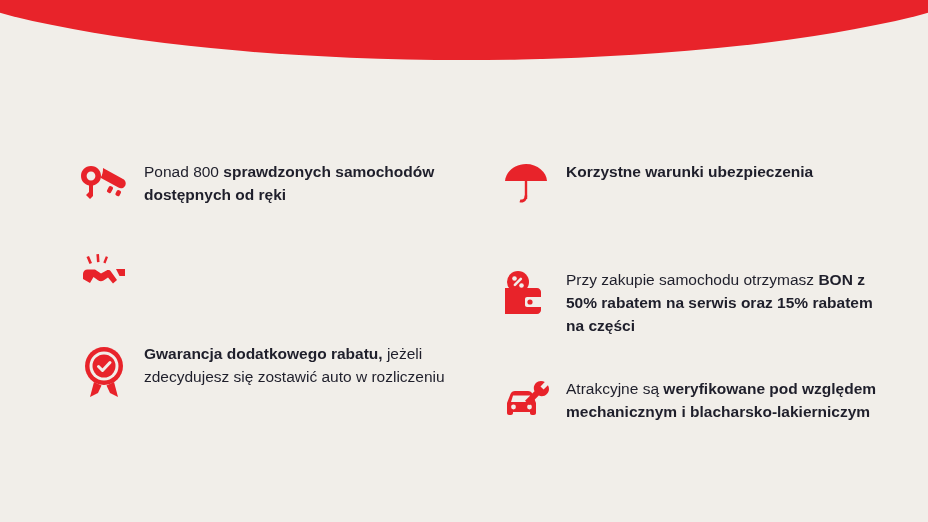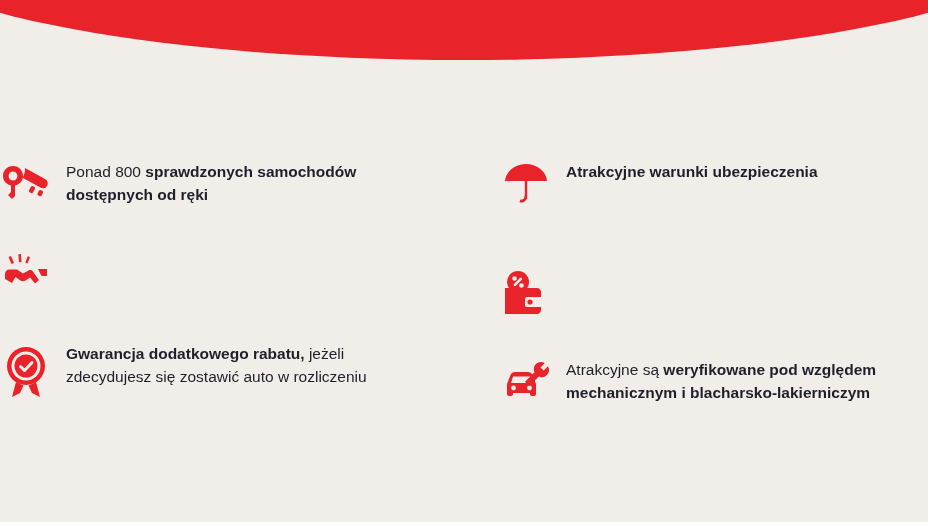--- a/index.html
+++ b/index.html
@@ -28,20 +28,21 @@
   
   #features {
     position: absolute;
     left: 0;
     top: 160px;
     width: 928px;
     display: flex;
   }
   .col {
     width: 464px;
+    padding-left: 78px;
     padding-right: 18px;
   }
   .col.right { padding-left: 500px; margin-left: -464px; width: 928px; }
 
   .feature {
     display: flex;
     align-items: flex-start;
     margin-bottom: 34px;
   }
   .feature .ico {
@@ -142,37 +143,40 @@
         <svg width="46" height="44" viewBox="0 0 46 44">
           <g fill="#e8232a">
             <path d="M23 2 C11.5 2 2.5 10 2 19 L44 19 C43.5 10 34.5 2 23 2 Z"></path>
             <path d="M2 19 C7 21.5 10.5 21.5 14.5 19 C18 21.5 21 21.5 23 19 C25 21.5 28 21.5 31.5 19 C35.5 21.5 39 21.5 44 19" fill="#f1eee9"></path>
             <rect x="21.8" y="19" width="2.4" height="18"></rect>
             <path d="M24.2 33.5 C24.2 39 20.5 41.5 16.5 40.2 L17.4 37.4 C20 38.2 21.6 36.8 21.6 33.5 Z"></path>
           </g>
         </svg>
       </div>
       <div class="txt">
-        <b>Atrakcyjne warunki ubezpieczenia</b>
+        <b>Korzystne warunki ubezpieczenia</b>
       </div>
     </div>
 
     <div class="feature f-wallet">
       <div class="ico">
         <svg width="50" height="48" viewBox="0 0 50 48">
           <g fill="#e8232a">
             <circle cx="17" cy="12" r="11"></circle>
             <circle cx="13.5" cy="8.5" r="2.3" fill="#f1eee9"></circle>
             <circle cx="20.5" cy="15.5" r="2.3" fill="#f1eee9"></circle>
             <rect x="11.5" y="10.5" width="11" height="2.6" rx="1.3" fill="#f1eee9" transform="rotate(-45 17 12)"></rect>
             <path d="M4 18 L36 18 C38.2 18 40 19.8 40 22 L40 40 C40 42.2 38.2 44 36 44 L4 44 Z"></path>
             <path d="M26 27 L42 27 C43.1 27 44 27.9 44 29 L44 35 C44 36.1 43.1 37 42 37 L26 37 C24.9 37 24 36.1 24 35 L24 29 C24 27.9 24.9 27 26 27 Z" fill="#f1eee9"></path>
             <circle cx="29" cy="32" r="2.6"></circle>
           </g>
         </svg>
+      </div>
+      <div class="txt">
+        <span>Przy zakupie samochodu otrzymasz </span><b>BON z 50% rabatem na serwis oraz 15% rabatem na części</b>
       </div>
     </div>
 
     <div class="feature f-wrench">
       <div class="ico">
         <svg width="50" height="46" viewBox="0 0 50 46">
           <g fill="#e8232a">
             <path d="M6 24 L9.5 15 C10.2 13.2 12 12 14 12 L27 12 C29 12 30.8 13.2 31.5 15 L35 24 L35 34 C35 35.1 34.1 36 33 36 L31 36 C29.9 36 29 35.1 29 34 L29 33 L12 33 L12 34 C12 35.1 11.1 36 10 36 L8 36 C6.9 36 6 35.1 6 34 Z"></path>
             <path d="M12 16.5 L29 16.5 L31 23 L10 23 Z" fill="#f1eee9"></path>
             <circle cx="12.5" cy="28" r="2.4" fill="#f1eee9"></circle>

